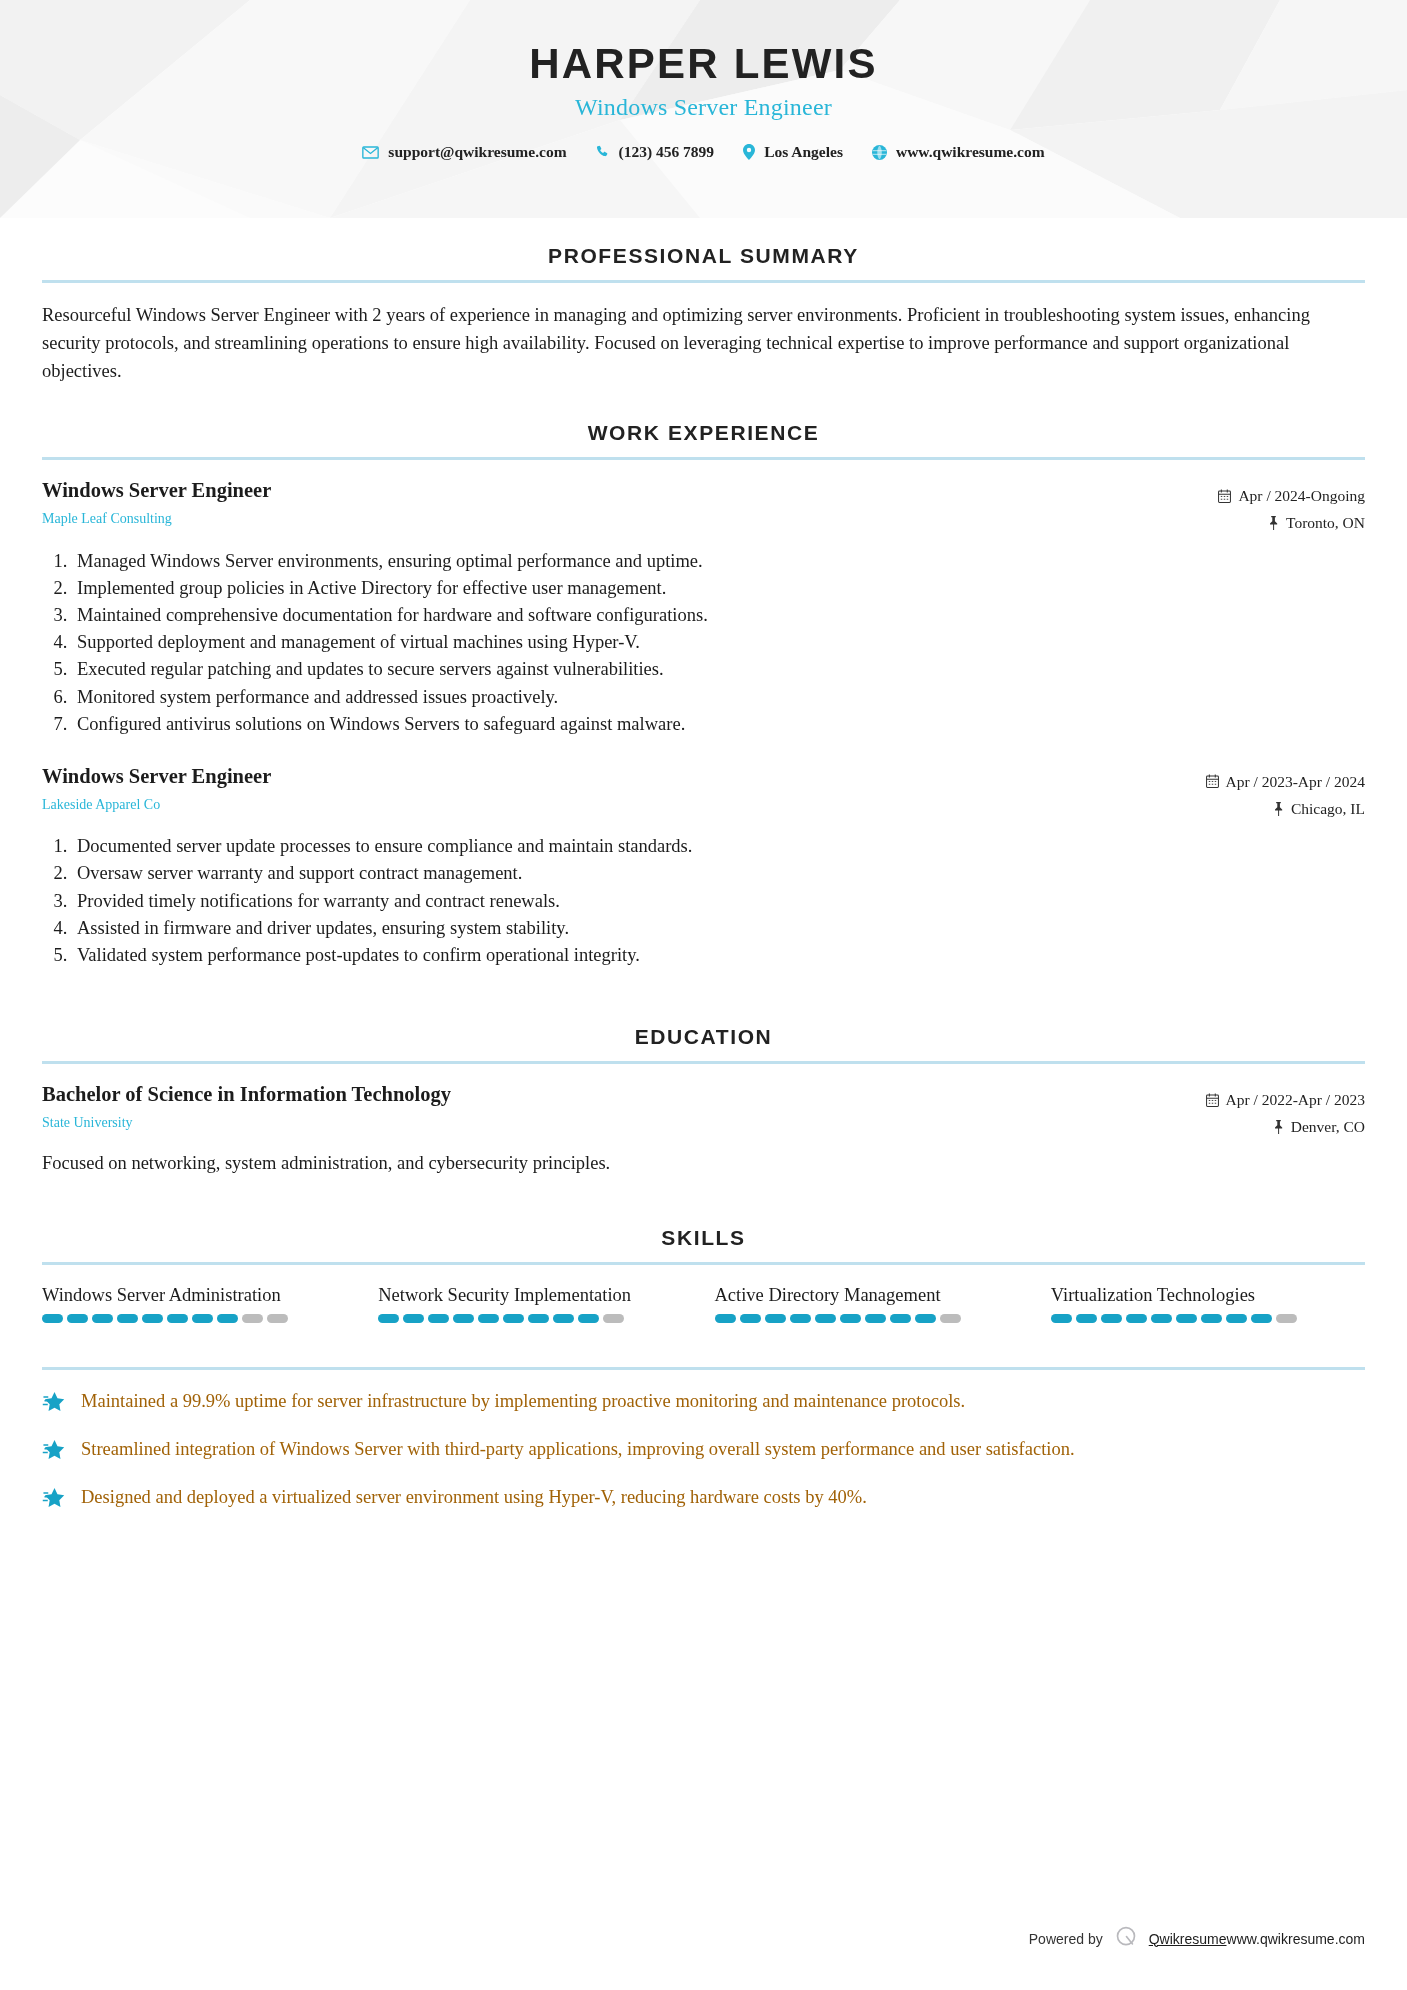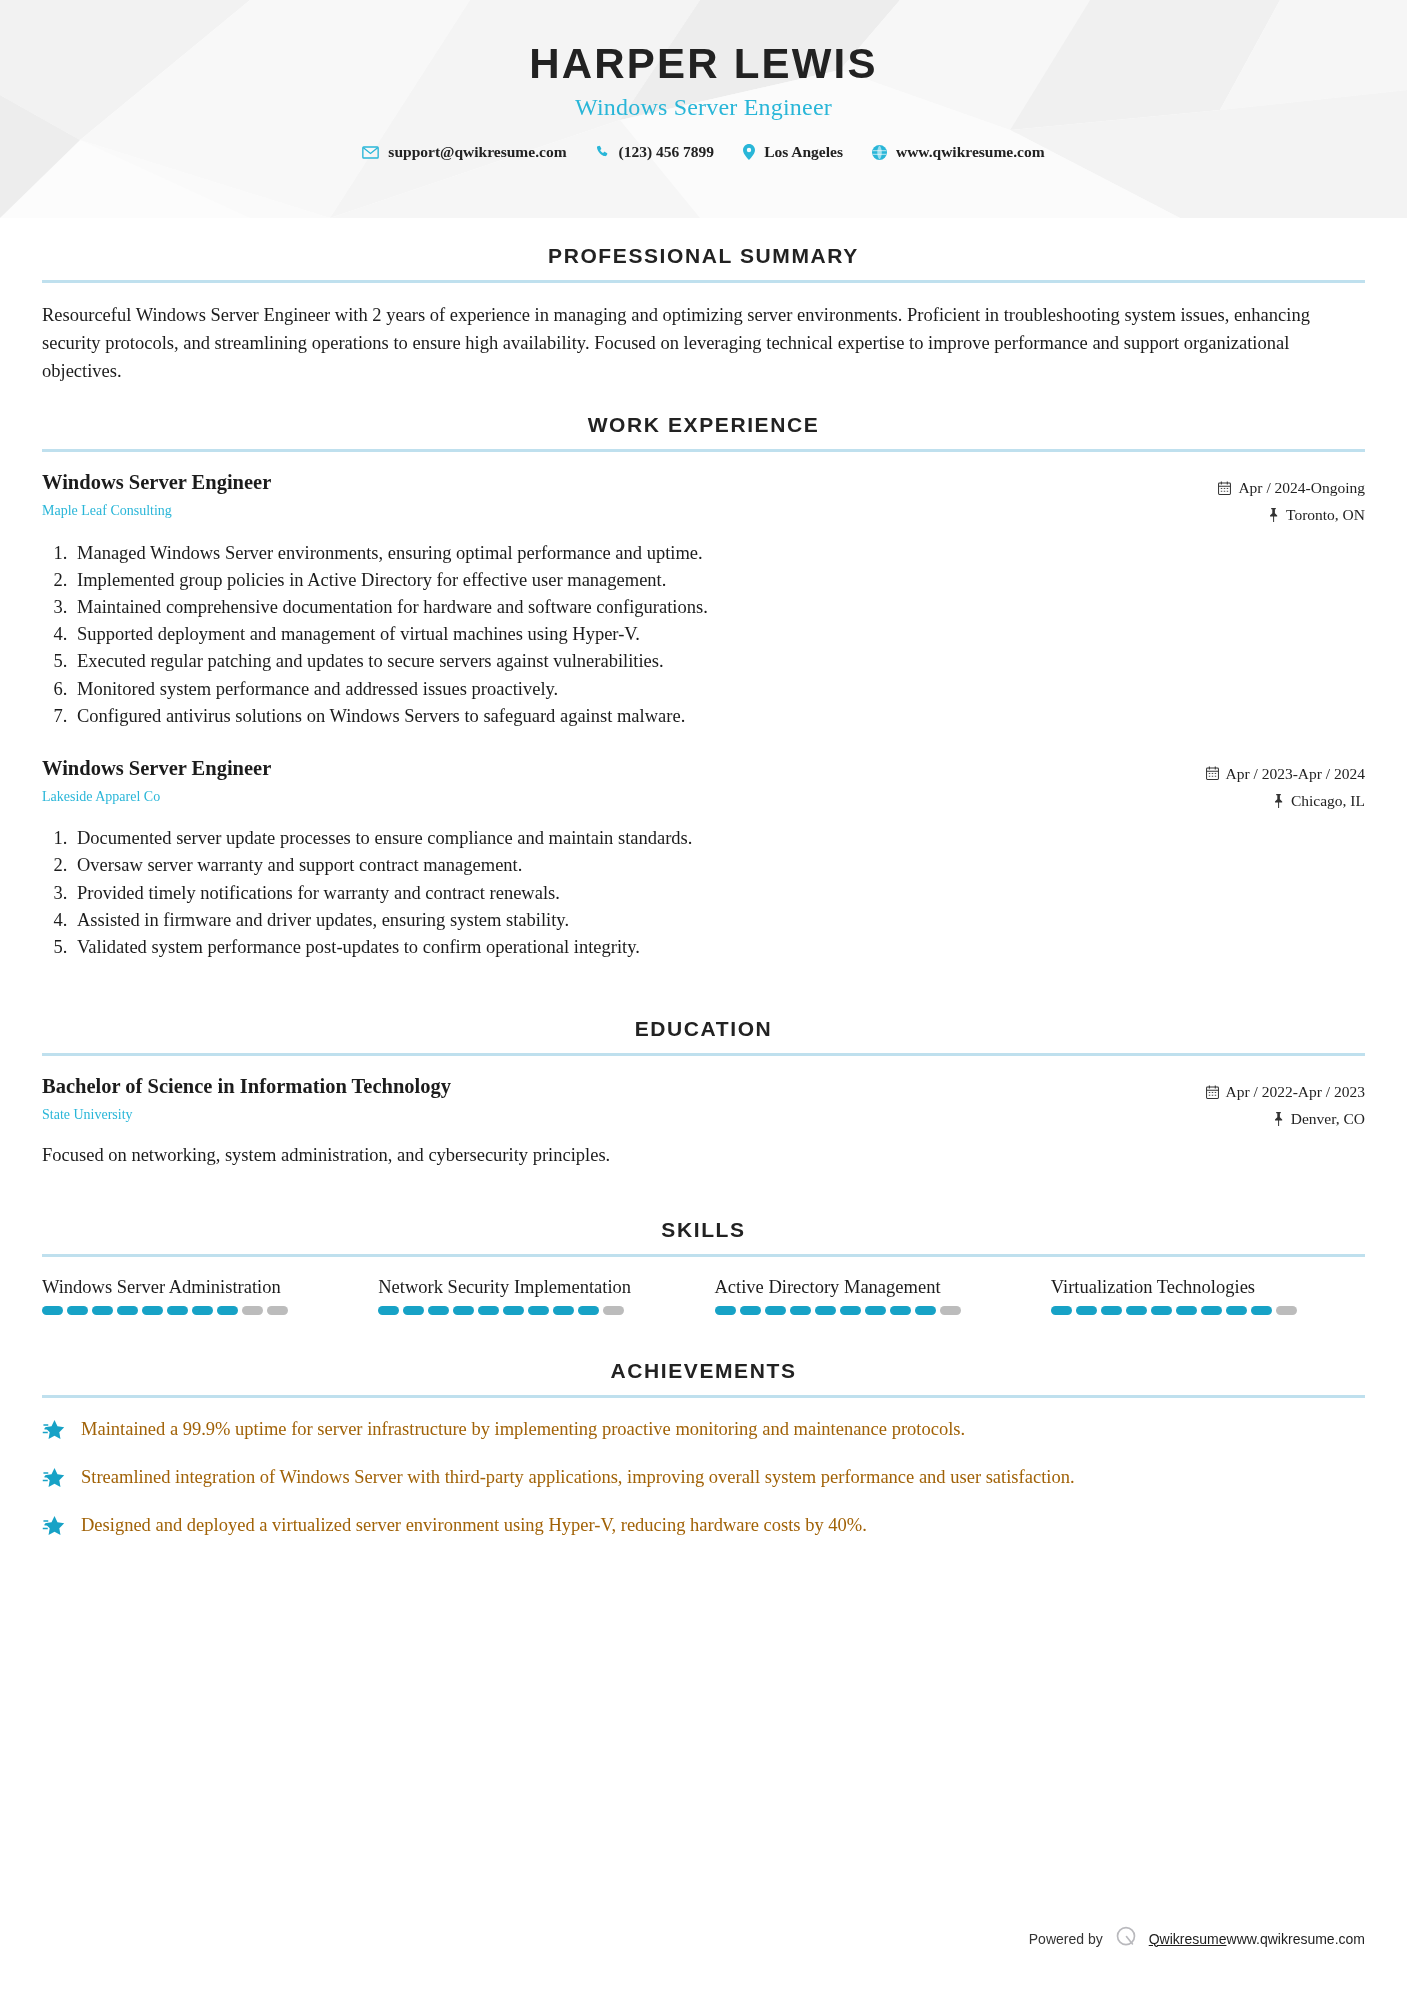--- a/index.html
+++ b/index.html
@@ -264,21 +264,21 @@
 </div>
 
 <div class="sheet">
 
   <div class="section">
     <div class="section-title">PROFESSIONAL SUMMARY</div>
     <div class="rule"></div>
     <p class="summary-text">Resourceful Windows Server Engineer with 2 years of experience in managing and optimizing server environments. Proficient in troubleshooting system issues, enhancing security protocols, and streamlining operations to ensure high availability. Focused on leveraging technical expertise to improve performance and support organizational objectives.</p>
   </div>
 
-  <div class="section" style="margin-top:28px;">
+  <div class="section" style="margin-top:36px;">
     <div class="section-title">WORK EXPERIENCE</div>
     <div class="rule"></div>
 
     <div class="entry" style="margin-bottom:26px;">
       <div class="entry-head">
         <div class="entry-left">
           <div class="entry-role">Windows Server Engineer</div>
           <div class="entry-org">Maple Leaf Consulting</div>
         </div>
         <div class="entry-meta">
@@ -445,21 +445,20 @@
             <span class="seg on"></span>
             <span class="seg on"></span>
             <span class="seg on"></span>
             <span class="seg"></span>
           </div>
       </div>
     </div>
   </div>
 
   <div class="section" style="margin-top:44px;">
-    <div class="section-title">ACHIEVEMENTS</div>
     <div class="rule"></div>
 
     <div class="ach-item">
       <span class="ach-icon">
         <svg width="25" height="25" viewBox="0 0 26 26">
           <path d="M13 2.2l3.1 6.5 7 1-5.1 5 1.2 7.1-6.2-3.4-6.2 3.4 1.2-7.1-5.1-5 7-1z" fill="#17a2c6"></path>
           <path d="M1.5 6.5h5v1.6h-5zM2.6 10.4h4v1.6h-4zM.8 14.3h5.2v1.6H.8z" fill="#17a2c6"></path>
         </svg>
       </span>
       <div class="ach-text">Maintained a 99.9% uptime for server infrastructure by implementing proactive monitoring and maintenance protocols.</div>

